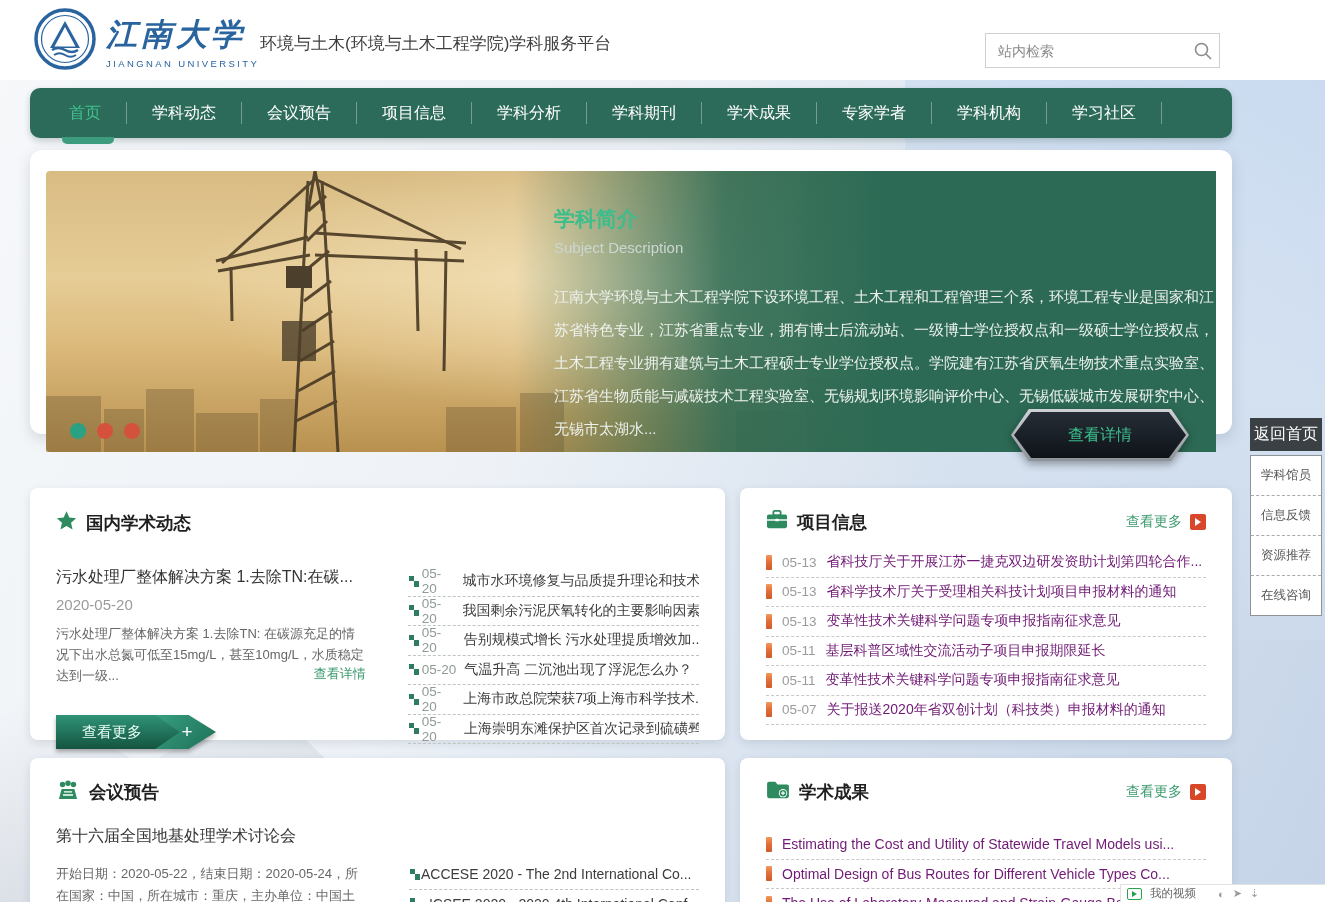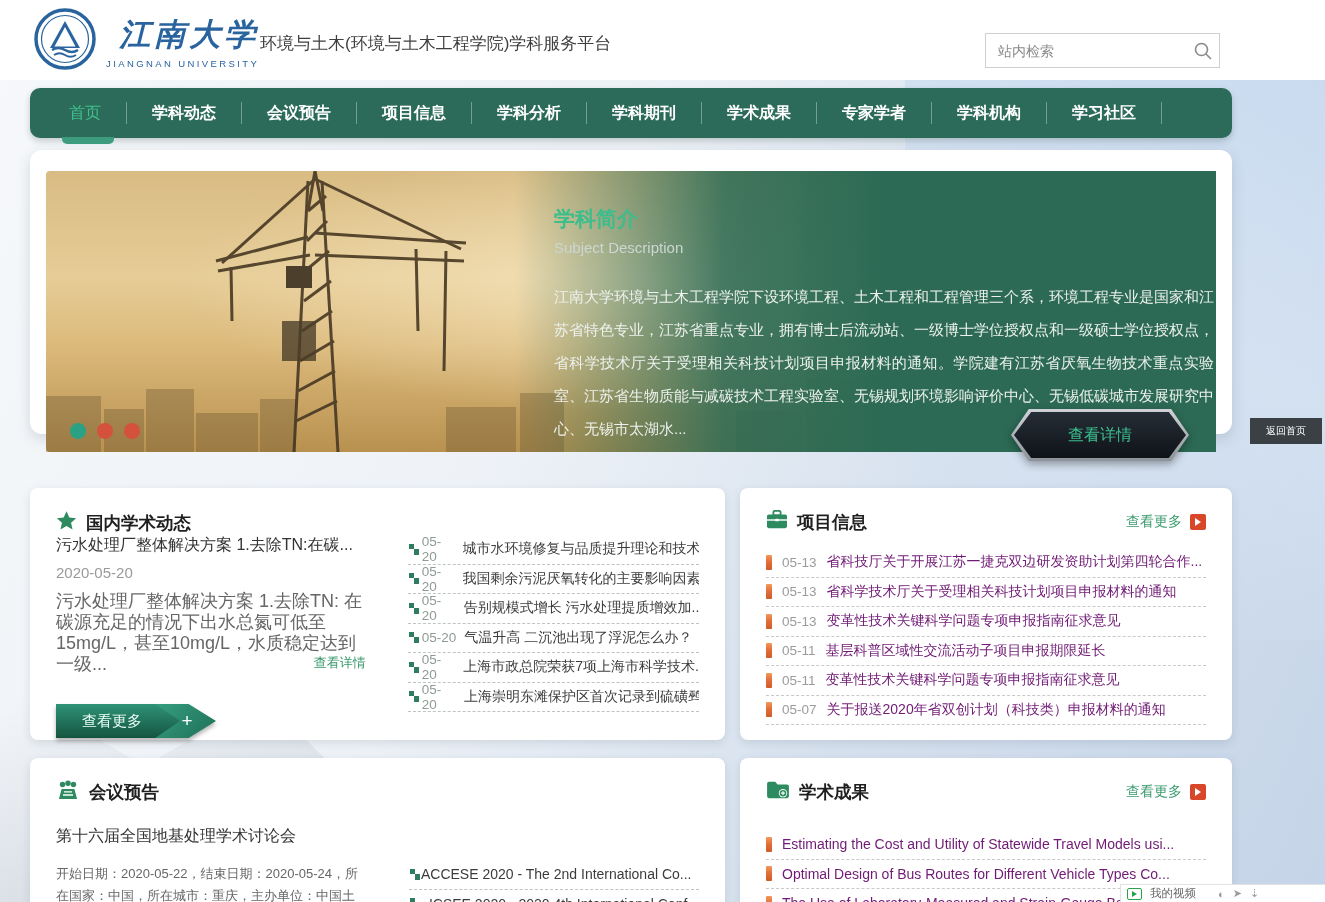--- a/index.html
+++ b/index.html
@@ -11,35 +11,35 @@
   }
   .mountain { position:absolute; bottom:0; left:0; width:480px; height:340px;
     background:linear-gradient(165deg,rgba(255,255,255,0) 30%,rgba(150,160,175,.22) 70%,rgba(130,140,158,.30) 100%);
     clip-path:polygon(0 100%,0 35%,30% 60%,55% 40%,80% 75%,100% 60%,100% 100%); }
   .cloud { position:absolute; right:0; top:80px; width:420px; height:560px;
     background:linear-gradient(200deg,#c9dbf1 0%,#d5e2f2 45%,rgba(235,240,247,0) 90%); opacity:.8; }
 
   
   .header { position:absolute; left:0; top:0; width:1325px; height:80px; background:#fff; z-index:5; }
   .logo-wrap { position:absolute; left:34px; top:8px; display:flex; align-items:center; }
-  .logo-text { margin-left:10px; color:#2a649f;text-align:right; }
+  .logo-text { margin-left:10px; color:#2a649f; }
   .logo-cn { font-family:"Liberation Serif","DejaVu Serif",serif; font-style:italic; font-weight:bold; font-size:31px; letter-spacing:4px; }
   .logo-en { font-size:9.5px; letter-spacing:2.4px; margin-top:2px; }
   .site-title { position:absolute; left:260px; top:32px; font-size:17px; color:#3f3f3f; }
   .search-box { position:absolute; left:985px; top:33px; width:235px; height:35px; border:1px solid #cfcfcf; background:#fff; display:flex; align-items:center; }
   .search-box input { flex:1; border:none; outline:none; font-size:14px; color:#333; padding:0 8px 0 12px; background:transparent; font-family:inherit; }
   .search-box input::placeholder { color:#8a8a8a; }
   .search-glyph { width:34px; height:34px; display:flex; align-items:center; justify-content:center; cursor:pointer; }
 
   
   .nav { position:absolute; left:30px; top:88px; width:1202px; height:50px; background:#2c6b59;
     border-radius:10px; display:flex; align-items:center; padding-left:14px; z-index:4;
     box-shadow:0 3px 6px rgba(40,70,60,.25); }
   .nav-item { position:relative; color:#fff; font-size:16px; padding:0 25px; height:22px; line-height:22px; cursor:pointer; }
-  .nav-item + .nav-item { border-left:1px solid rgba(255,255,255,.35);font-weight:bold; }
+  .nav-item + .nav-item { border-left:1px solid rgba(255,255,255,.35); }
   .nav-item.active { color:#41c08d; }
   .nav-item.active::after { content:""; position:absolute; left:18px; bottom:-20px; width:52px; height:7px;
     background:#3e9c7e; border-radius:0 0 5px 5px; }
   .nav-end-sep { border-left:1px solid rgba(255,255,255,.35); height:22px; }
 
   
   .hero-card { position:absolute; left:30px; top:150px; width:1202px; height:284px; background:#fff;
     border-radius:12px; box-shadow:0 5px 14px rgba(60,80,100,.18); z-index:3; }
   .banner { position:absolute; left:16px; top:21px; width:1170px; height:281px; border-radius:4px; overflow:visible;
     background:linear-gradient(180deg,#d9bc84 0%,#e6cc96 38%,#dcba7c 62%,#b8914f 100%); }
@@ -57,43 +57,43 @@
   .hex-inner { position:absolute; inset:3px; background:linear-gradient(180deg,#262d36,#0e1318);
     clip-path:polygon(10% 0,90% 0,100% 50%,90% 100%,10% 100%,0 50%);
     display:flex; align-items:center; justify-content:center; color:#3bbd8c; font-size:16px; }
   .dots { position:absolute; left:24px; top:252px; display:flex; gap:11px; z-index:3; }
   .dot { width:16px; height:16px; border-radius:50%; cursor:pointer; }
   .dot.active { background:#2aa183; }
   .dot.idle { background:#d4513c; }
 
   
   .side-panel { position:absolute; left:1250px; top:418px; width:72px; z-index:6; }
-  .side-home { background:#3b4045; color:#fff; font-size:10px; text-align:center; padding:6px 4px; cursor:pointer; }
+  .side-home { background:#3b4045; color:#fff; font-size:16px; text-align:center; padding:6px 4px; cursor:pointer; }
   .side-list { margin-top:4px; background:#fff; border:1px solid #8f9499; }
   .side-item { font-size:12.5px; color:#555; text-align:center; padding:11px 2px; cursor:pointer; }
   .side-item + .side-item { border-top:1px dashed #aaa; }
 
   
   .card { position:absolute; background:#fff; border-radius:8px; box-shadow:0 3px 10px rgba(60,80,100,.14); padding:22px 26px; }
   .card-news { left:30px; top:488px; width:695px; height:252px; }
   .card-projects { left:740px; top:488px; width:492px; height:252px; }
   .card-conf { left:30px; top:758px; width:695px; height:200px; }
   .card-achv { left:740px; top:758px; width:492px; height:200px; }
   .card-head { display:flex; align-items:center; }
   .card-title { font-size:17.5px; font-weight:bold; color:#1f1f1f; margin-left:9px; }
   .head-more { margin-left:auto; display:flex; align-items:center; gap:8px; cursor:pointer; }
   .head-more-label { font-size:14px; color:#3a9a6e; }
   .more-arrow-icon { width:16px; height:16px; background:#d9472b; border-radius:2px; display:flex; align-items:center; justify-content:center; }
   .more-arrow-icon i { display:block; width:0; height:0; border-left:6px solid #fff; border-top:4px solid transparent; border-bottom:4px solid transparent; }
 
-  .news-body { display:flex; margin-top:0; }
+  .news-body { display:flex; margin-top:32px; }
   .news-feat { width:312px; }
   .feat-title { font-size:16px; color:#333; white-space:nowrap; overflow:hidden; cursor:pointer; }
   .feat-date { font-size:15px; color:#9a9a9a; margin-top:8px; }
-  .feat-text { font-size:18px; color:#666; line-height:21px; margin-top:10px; }
+  .feat-text { font-size:13px; color:#666; line-height:21px; margin-top:10px; }
   .feat-detail { display:block; text-align:right; font-size:13px; color:#3a9a6e; margin-top:-21px; cursor:pointer; }
   .more-btn { position:relative; width:160px; height:34px; margin-top:32px; cursor:pointer; filter:drop-shadow(0 3px 2px rgba(0,0,0,.3)); }
   .more-btn .tail { position:absolute; left:88px; top:0; width:72px; height:34px;
     background:linear-gradient(135deg,#3aa385,#1d7056); clip-path:polygon(0 0,62% 0,100% 50%,62% 100%,0 100%);
     display:flex; align-items:center; justify-content:center; color:#fff; font-size:19px; padding-left:14px; }
   .more-btn .bodyp { position:absolute; left:0; top:0; width:124px; height:34px;
     background:linear-gradient(180deg,#2f9377,#14543f); clip-path:polygon(0 0,80% 0,100% 50%,80% 100%,0 100%);
     display:flex; align-items:center; color:#eafff5; font-size:15px; padding-left:26px; }
 
   .mini-list { flex:1; margin-left:42px; }
@@ -220,36 +220,42 @@
         <line x1="185" y1="96" x2="186" y2="150"></line>
 
         <rect x="240" y="95" width="26" height="22" fill="#3c3120" stroke="none"></rect>
         <rect x="236" y="150" width="34" height="40" fill="#3c3120" stroke="none" opacity=".8"></rect>
       </g>
     </svg>
     <div class="banner-green"></div>
     <div class="hero-text">
       <div class="hero-title">学科简介</div>
       <div class="hero-sub">Subject Description</div>
-      <div class="hero-desc">江南大学环境与土木工程学院下设环境工程、土木工程和工程管理三个系，环境工程专业是国家和江苏省特色专业，江苏省重点专业，拥有博士后流动站、一级博士学位授权点和一级硕士学位授权点，省科学技术厅关于受理相关科技计划项目申报材料的通知。学院建有江苏省厌氧生物技术重点实验室、江苏省生物质能与减碳技术工程实验室、无锡规划环境影响评价中心、无锡低碳城市发展研究中心、无锡市太湖水...</div>
+      <div class="hero-desc">江南大学环境与土木工程学院下设环境工程、土木工程和工程管理三个系，环境工程专业是国家和江苏省特色专业，江苏省重点专业，拥有博士后流动站、一级博士学位授权点和一级硕士学位授权点，土木工程专业拥有建筑与土木工程硕士专业学位授权点。学院建有江苏省厌氧生物技术重点实验室、江苏省生物质能与减碳技术工程实验室、无锡规划环境影响评价中心、无锡低碳城市发展研究中心、无锡市太湖水...</div>
     </div>
     <div class="hex-btn">
       <div class="hex-outer"></div>
       <div class="hex-inner">查看详情</div>
     </div>
     <div class="dots">
       <div class="dot active"></div>
       <div class="dot idle"></div>
       <div class="dot idle"></div>
     </div>
   </div>
 </div>
 
 <div class="side-panel">
   <div class="side-home">返回首页</div>
+  <div class="side-list">
+    <div class="side-item">学科馆员</div>
+    <div class="side-item">信息反馈</div>
+    <div class="side-item">资源推荐</div>
+    <div class="side-item">在线咨询</div>
+  </div>
 </div>
 
 <div class="card card-news">
   <div class="card-head">
     <span>
       <svg width="21" height="21" viewBox="0 0 24 24">
           <path d="M12 1.5 L15.2 8.6 L23 9.4 L17.2 14.6 L18.9 22.3 L12 18.3 L5.1 22.3 L6.8 14.6 L1 9.4 L8.8 8.6 Z" fill="#2e8b5f"></path>
         </svg>
     </span>
     <span class="card-title">国内学术动态</span>

